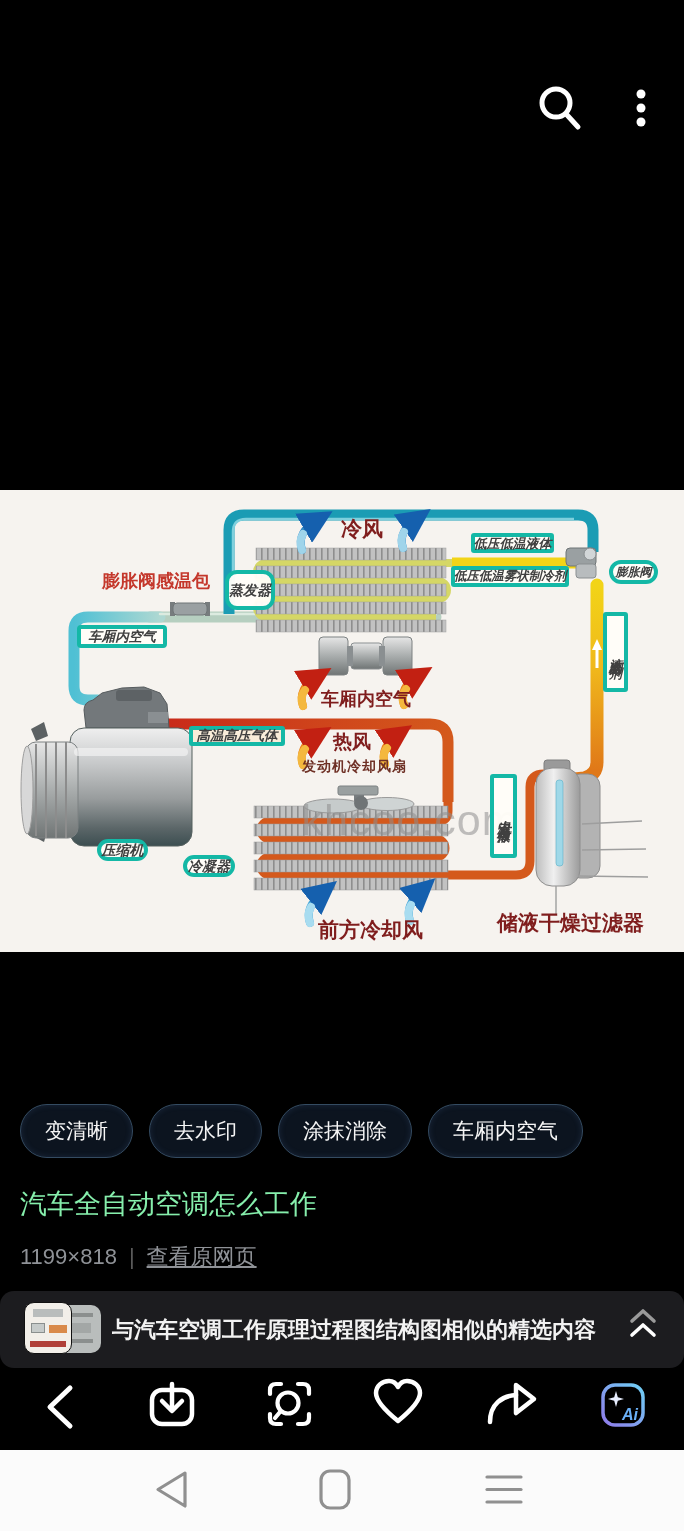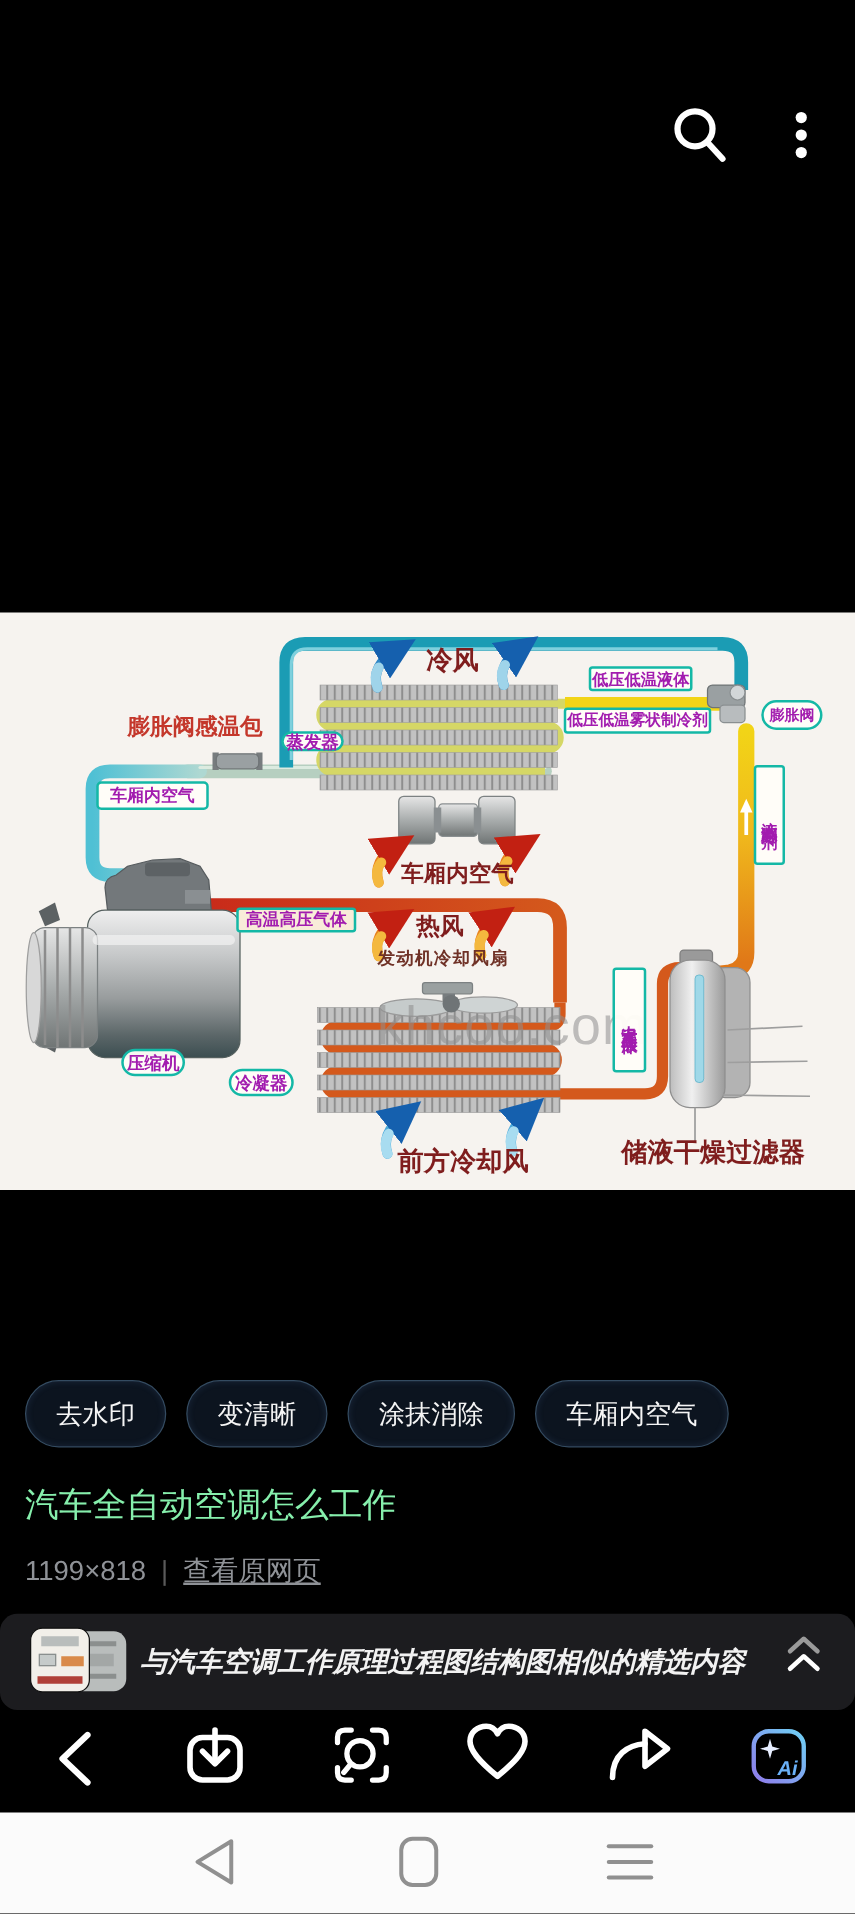--- a/index.html
+++ b/index.html
@@ -2,36 +2,36 @@
 <html><head>
 <meta charset="utf-8">
 <style>
   html,body{margin:0;padding:0;background:#000;}
   *{box-sizing:border-box;font-family:"Liberation Sans","DejaVu Sans",sans-serif;}
   .screen{position:relative;width:684px;height:1531px;background:#000;overflow:hidden;}
   .abs{position:absolute;}
   
   .image-area{position:absolute;left:0;top:490px;width:684px;height:462px;background:#f6f3ef;}
   .lbl{position:absolute;display:flex;align-items:center;justify-content:center;
-       background:rgba(255,253,248,.96);border:2px solid #14b8a6;color:#a21caf;
-       font-weight:700;line-height:1;white-space:nowrap;}
+       background:rgba(255,253,248,.96);border:4px solid #14b8a6;color:#404040;
+       font-weight:700;line-height:1;white-space:nowrap;font-style:italic;}
   .vlbl{writing-mode:vertical-rl;text-orientation:upright;letter-spacing:2px;}
   .rtxt{position:absolute;color:#7f1d1d;font-weight:700;white-space:nowrap;line-height:1;}
   
   .pills{position:absolute;left:20px;top:1104px;display:flex;gap:16px;}
   .pill{height:54px;border-radius:28px;background:#0c141f;border:1.5px solid #344b61;
         color:#f5f5f5;font-size:21px;display:flex;align-items:center;padding:0 24px;
         box-shadow:inset 0 0 6px rgba(90,130,190,.18);}
   .title{position:absolute;left:20px;top:1186px;color:#86efac;font-size:27px;font-weight:500;}
   .meta{position:absolute;left:20px;top:1242px;display:flex;align-items:center;color:#8f9297;font-size:22px;}
   .meta .div{color:#5a5a5a;margin:0 12px;font-size:22px;}
   .meta .link{color:#8f9297;text-decoration:underline;}
   
   .related{position:absolute;left:0;top:1291px;width:684px;height:77px;background:#1c1c1f;
-           border-radius:14px;display:flex;align-items:center;font-style:italic;}
+           border-radius:14px;display:flex;align-items:center;}
   .thumb{position:absolute;border-radius:10px;overflow:hidden;}
   .thumb.back{left:57px;top:14px;width:44px;height:48px;background:#b9bdbc;}
   .thumb.front{left:24px;top:11px;width:48px;height:52px;background:#f2efe9;border:1px solid #111;}
   .mini{position:absolute;}
   .rel-text{position:absolute;left:112px;top:0;height:77px;display:flex;align-items:center;
             color:#f2f2f2;font-size:22px;font-weight:600;white-space:nowrap;}
   
   .navbar{position:absolute;left:0;top:1450px;width:684px;height:81px;background:#fbfbfb;}
 </style>
 </head>
@@ -209,43 +209,43 @@
         <path d="M310,433 C306,421 312,411 322,403" stroke="#4aa8d8" stroke-width="8" marker-end="url(#mBlue)"></path>
         <path d="M310,433 C308,428 308,422 311,417" stroke="#a8dcf0" stroke-width="8"></path>
         <path d="M410,431 C406,419 412,409 421,401" stroke="#4aa8d8" stroke-width="8" marker-end="url(#mBlue)"></path>
         <path d="M410,431 C408,426 408,420 411,415" stroke="#a8dcf0" stroke-width="8"></path>
       </g>
 
       <text x="410" y="345" text-anchor="middle" font-size="43" letter-spacing="1" fill="#8f8f8f" opacity=".55">khcoo.com</text>
     </svg>
 
     
-    <div class="lbl" style="left:225px;top:95px;width:50px;height:16px;border-radius:12px;font-size:14px">蒸发器</div>
+    <div class="lbl" style="left:225px;top:80px;width:50px;height:40px;border-radius:12px;font-size:14px">蒸发器</div>
     <div class="lbl" style="left:77px;top:135px;width:90px;height:23px;border-radius:4px;font-size:13.5px">车厢内空气</div>
     <div class="lbl" style="left:189px;top:236px;width:96px;height:20px;border-radius:3px;font-size:13.5px;background:#f8ecd9">高温高压气体</div>
     <div class="lbl" style="left:97px;top:349px;width:51px;height:22px;border-radius:11px;font-size:14px">压缩机</div>
     <div class="lbl" style="left:183px;top:365px;width:52px;height:22px;border-radius:11px;font-size:14px">冷凝器</div>
     <div class="lbl" style="left:471px;top:43px;width:83px;height:20px;border-radius:3px;font-size:13px">低压低温液体</div>
     <div class="lbl" style="left:451px;top:76px;width:118px;height:21px;border-radius:3px;font-size:12.5px">低压低温雾状制冷剂</div>
     <div class="lbl" style="left:609px;top:70px;width:49px;height:24px;border-radius:12px;font-size:12px">膨胀阀</div>
     <div class="lbl vlbl" style="left:603px;top:122px;width:25px;height:80px;border-radius:3px;font-size:13px">液态制冷剂</div>
     <div class="lbl vlbl" style="left:490px;top:284px;width:27px;height:84px;border-radius:3px;font-size:13px">中温高压液体</div>
 
     <div class="rtxt" style="left:102px;top:82px;font-size:18px;color:#c4372b">膨胀阀感温包</div>
     <div class="rtxt" style="left:341px;top:28px;font-size:21px">冷风</div>
     <div class="rtxt" style="left:321px;top:200px;font-size:18px">车厢内空气</div>
     <div class="rtxt" style="left:333px;top:242px;font-size:19px">热风</div>
     <div class="rtxt" style="left:302px;top:269px;font-size:14px;color:#6f3126;letter-spacing:1px">发动机冷却风扇</div>
     <div class="rtxt" style="left:318px;top:429px;font-size:21px">前方冷却风</div>
     <div class="rtxt" style="left:497px;top:422px;font-size:21px">储液干燥过滤器</div>
   </div>
 
   <div class="pills">
+    <div class="pill">变清晰</div>
     <div class="pill">去水印</div>
-    <div class="pill">变清晰</div>
     <div class="pill">涂抹消除</div>
     <div class="pill">车厢内空气</div>
   </div>
 
   <div class="title">汽车全自动空调怎么工作</div>
   <div class="meta">
     <span>1199×818</span>
     <span class="div">|</span>
     <span class="link">查看原网页</span>
   </div>

